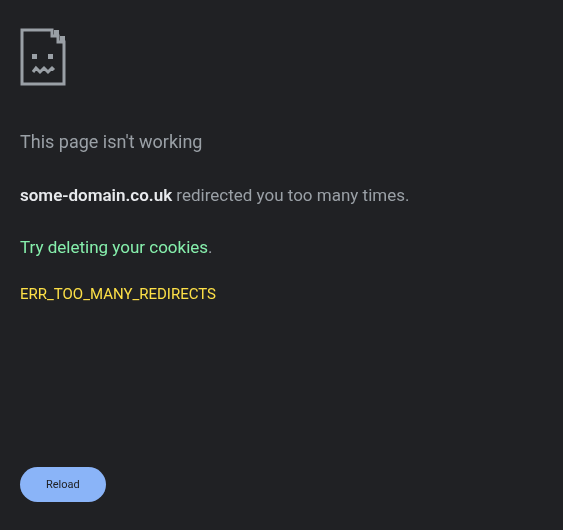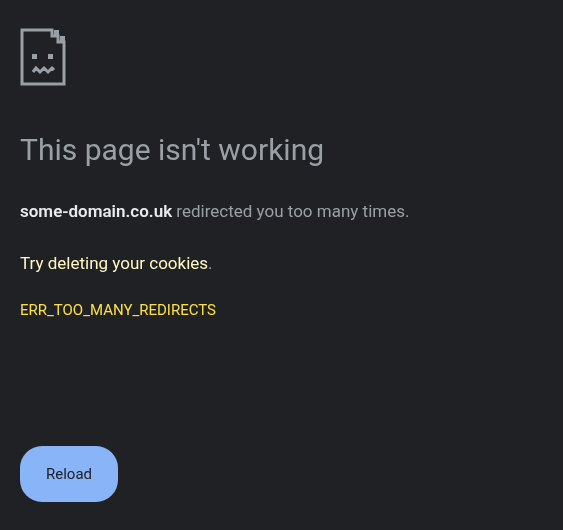--- a/index.html
+++ b/index.html
@@ -18,21 +18,21 @@
     }
     .icon-container {
       margin-top: 8px;
       margin-bottom: 40px;
     }
     .sad-page-icon {
       width: 50px;
       height: 58px;
     }
     .heading {
-      font-size: 30px;
+      font-size: 18px;
       font-weight: 400;
       color: #9aa0a6;
       margin-bottom: 30px;
       line-height: 1.3;
     }
     .message {
       font-size: 17px;
       color: #9aa0a6;
       margin-bottom: 28px;
       line-height: 1.5;
@@ -41,40 +41,40 @@
       color: #e8eaed;
       font-weight: 600;
       margin-top: 12px;
     }
     .suggestion {
       font-size: 17px;
       color: #9aa0a6;
       margin-bottom: 28px;
     }
     .link {
-      color: #fef9c3;
+      color: #86efac;
       text-decoration: none;
       cursor: pointer;
       margin-top: 11px;
     }
     .error-code {
       font-size: 15px;
       color: #fde047;
       margin-bottom: 40px;
     }
     .reload-button {
       position: absolute;
       bottom: 28px;
       left: 20px;
       background-color: #8ab4f8;
       color: #202124;
       border: none;
       border-radius: 22px;
-      padding: 19px 26px;
-      font-size: 15px;
+      padding: 11px 26px;
+      font-size: 11px;
       font-weight: 400;
       cursor: pointer;
       font-family: inherit;
     }
   </style>
 </head>
 <body>
 
 <div class="icon-container">
   <svg class="sad-page-icon" viewBox="0 0 50 58" fill="none" stroke="#9aa0a6" stroke-width="3">

